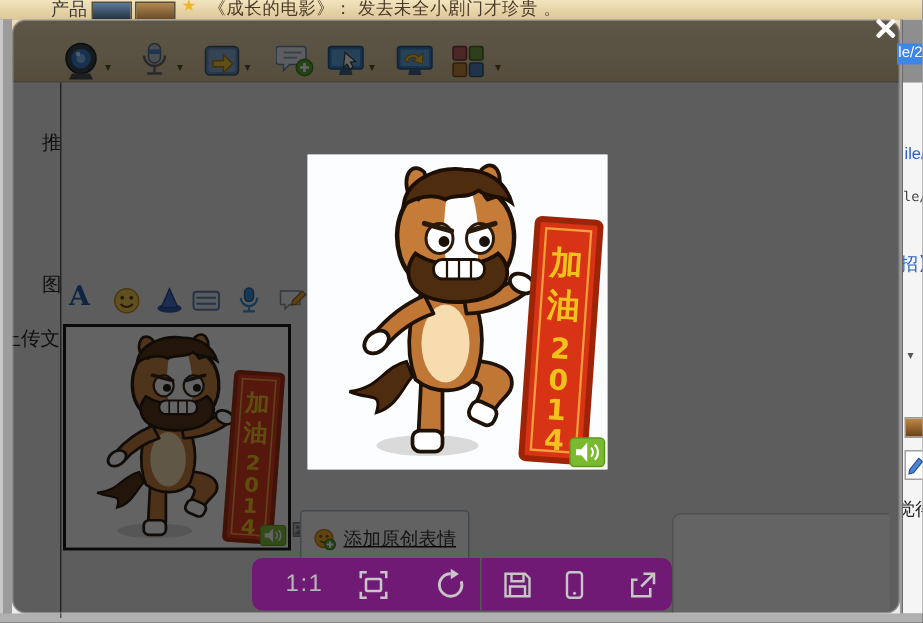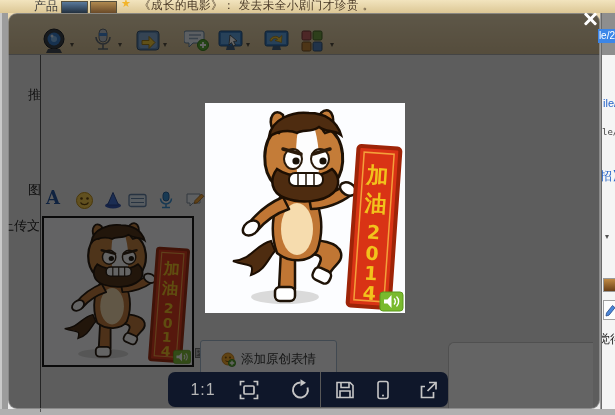--- a/index.html
+++ b/index.html
@@ -34,21 +34,21 @@
   #lbl-upload{left:1px;top:217px;}
 
   .ed-icon{top:191px;height:19px;}
   #ed-font{left:46px;top:188px;font-family:"DejaVu Serif","Liberation Serif",serif;
     font-weight:bold;font-size:18px;color:#1b4f9e;line-height:19px;}
 
   #thumb-box{left:42px;top:216px;width:152px;height:151px;background:#fff;
     border:2px solid #0c0c0c;box-sizing:border-box;}
   #grip-icon{left:195px;top:347px;}
   #add-btn{left:200px;top:340px;height:38px;background:#f8fafc;border:1px solid #9fb6cc;
-    border-radius:3px;display:flex;align-items:center;gap:5px;padding:0 20px;box-sizing:border-box;}
+    border-radius:3px;display:flex;align-items:center;gap:5px;padding:0 8px;box-sizing:border-box;text-decoration:underline;}
   #add-btn span{font-size:12.5px;color:#2a2a2a;white-space:nowrap;}
 
   #right-sliver{left:601px;top:13px;width:14px;height:396px;background:#f5f5f5;
     border-left:1px solid #6a6a6a;overflow:hidden;}
   #rs-top{position:absolute;left:0;top:0;width:14px;height:42px;background:#8e8e8e;}
   #right-sliver .frag{position:absolute;white-space:nowrap;}
   #rs-link1{left:1px;top:84px;font-size:11px;color:#2563c8;}
   #rs-path{left:0;top:114px;font-size:9px;color:#444;font-family:"DejaVu Sans Mono",monospace;}
   #rs-link2{left:-2px;top:155px;font-size:12px;color:#2563c8;}
   #rs-caret{left:3px;top:219px;}
@@ -63,21 +63,21 @@
     border:1px solid rgba(160,160,160,0.65);border-radius:9px;box-sizing:border-box;z-index:10;}
 
   
   #viewer-close{left:581px;top:10px;width:18px;height:18px;z-index:20;cursor:pointer;}
   #viewer-close i{position:absolute;left:8px;top:1px;width:3px;height:16px;background:#fff;border-radius:1px;}
   #viewer-close i:first-child{transform:rotate(45deg);}
   #viewer-close i:last-child{transform:rotate(-45deg);}
 
   #main-image{left:205px;top:103px;width:200px;height:210px;background:#fbfcff;z-index:20;}
 
-  #viewer-toolbar{left:168px;top:372px;width:280px;height:35px;background:#0f172a;
+  #viewer-toolbar{left:168px;top:372px;width:280px;height:35px;background:#701a75;
     border-radius:7px;z-index:20;}
   #viewer-toolbar .vt{position:absolute;top:0;height:35px;display:flex;align-items:center;justify-content:center;}
   #vt-zoom{left:18px;width:34px;font-size:16px;color:#b6b6b6;letter-spacing:1px;}
   #vt-fit{left:69px;width:24px;}
   #vt-rotate{left:120px;width:24px;}
   #vt-divider{left:152px;top:8px;width:1px;height:19px;background:#585858;}
   #vt-save{left:165px;width:24px;}
   #vt-device{left:203px;width:24px;}
   #vt-share{left:248px;width:24px;}
 

